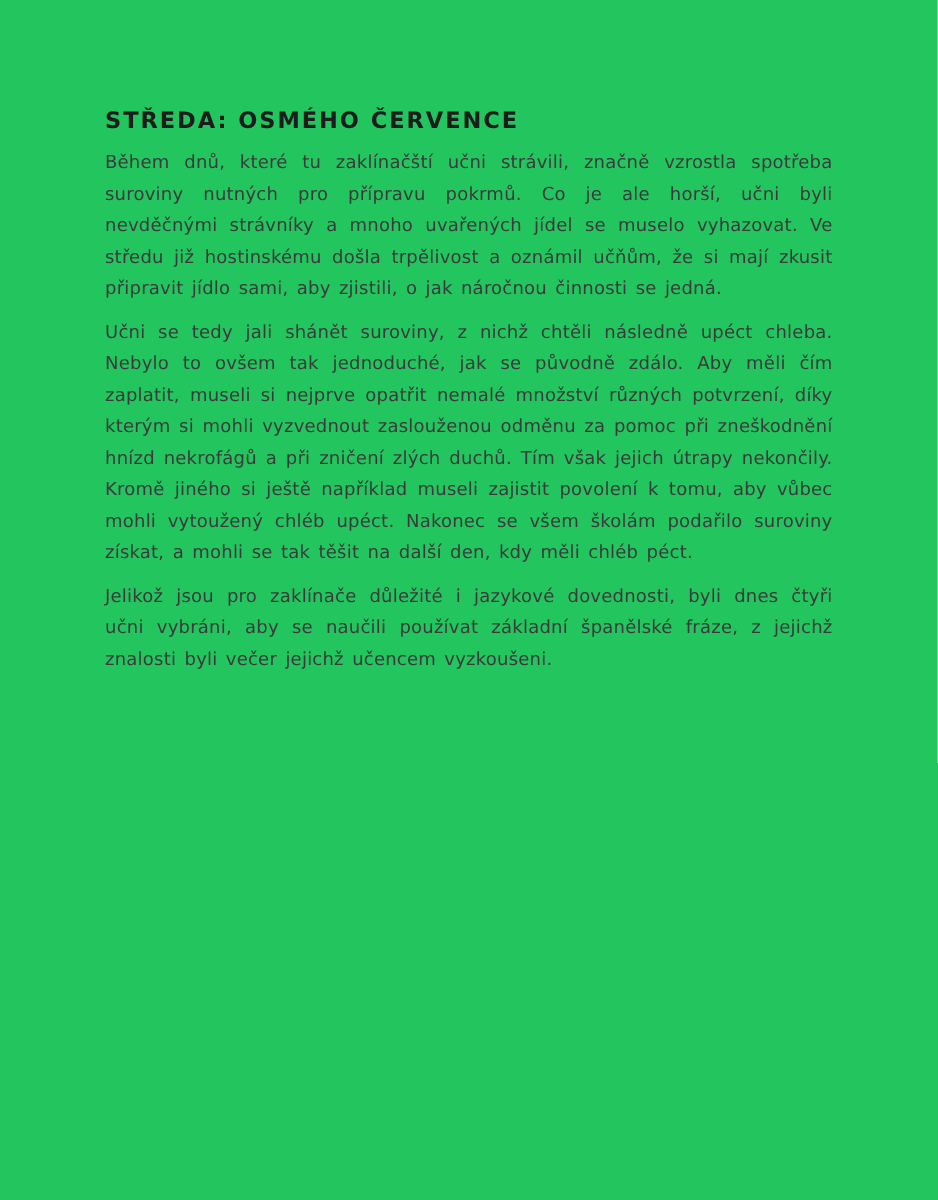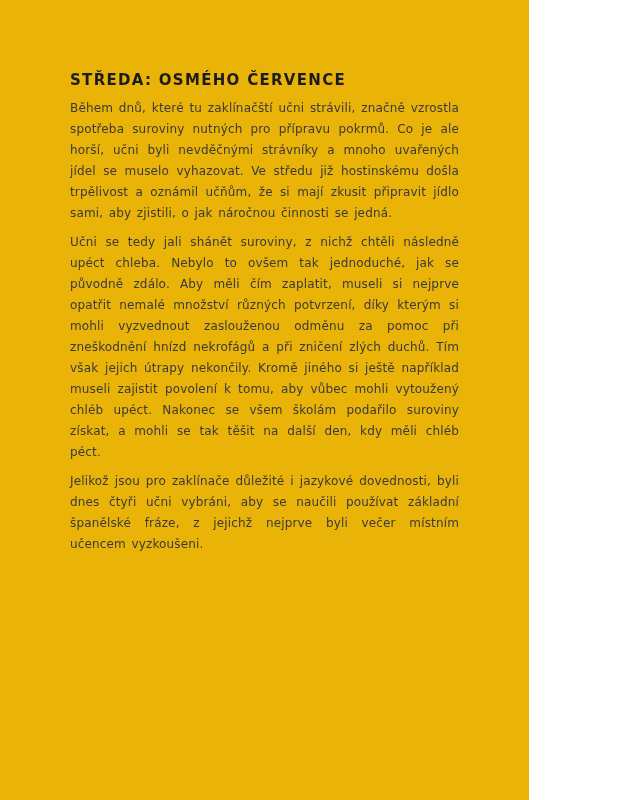--- a/index.html
+++ b/index.html
@@ -8,23 +8,23 @@
     background: #ffffff;
   }
   body {
     width: 625px;
     height: 800px;
     overflow: hidden;
     font-family: "DejaVu Sans", sans-serif;
   }
   .page {
     box-sizing: border-box;
-    width: 529px;
+    width: 625px;
     height: 800px;
-    background: #eab308;
+    background: #22c55e;
     padding: 71px 70px 0 70px;
   }
   .doc-heading {
     margin: 0 0 9px 0;
     font-size: 15px;
     font-weight: bold;
     color: #1c1c1c;
     letter-spacing: 1.3px;
     font-family: "DejaVu Sans", sans-serif;
   }
@@ -42,14 +42,14 @@
     margin-bottom: 0;
   }
 </style>
 </head>
 <body>
 
 <div class="page">
   <h1 class="doc-heading">STŘEDA: OSMÉHO ČERVENCE</h1>
   <p class="doc-paragraph">Během dnů, které tu zaklínačští učni strávili, značně vzrostla spotřeba suroviny nutných pro přípravu pokrmů. Co je ale horší, učni byli nevděčnými strávníky a mnoho uvařených jídel se muselo vyhazovat. Ve středu již hostinskému došla trpělivost a oznámil učňům, že si mají zkusit připravit jídlo sami, aby zjistili, o jak náročnou činnosti se jedná.</p>
   <p class="doc-paragraph">Učni se tedy jali shánět suroviny, z nichž chtěli následně upéct chleba. Nebylo to ovšem tak jednoduché, jak se původně zdálo. Aby měli čím zaplatit, museli si nejprve opatřit nemalé množství různých potvrzení, díky kterým si mohli vyzvednout zaslouženou odměnu za pomoc při zneškodnění hnízd nekrofágů a při zničení zlých duchů. Tím však jejich útrapy nekončily. Kromě jiného si ještě například museli zajistit povolení k tomu, aby vůbec mohli vytoužený chléb upéct. Nakonec se všem školám podařilo suroviny získat, a mohli se tak těšit na další den, kdy měli chléb péct.</p>
-  <p class="doc-paragraph">Jelikož jsou pro zaklínače důležité i jazykové dovednosti, byli dnes čtyři učni vybráni, aby se naučili používat základní španělské fráze, z jejichž nejprve byli večer místním učencem vyzkoušeni.</p>
+  <p class="doc-paragraph">Jelikož jsou pro zaklínače důležité i jazykové dovednosti, byli dnes čtyři učni vybráni, aby se naučili používat základní španělské fráze, z jejichž znalosti byli večer jejichž učencem vyzkoušeni.</p>
 </div>
 
 </body></html>

